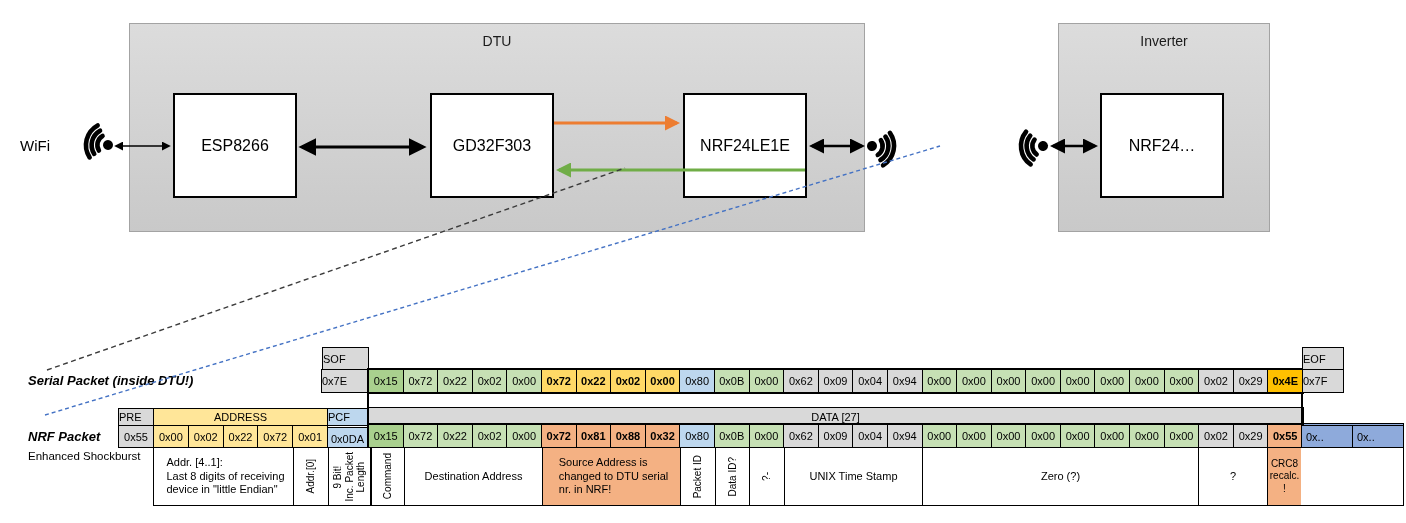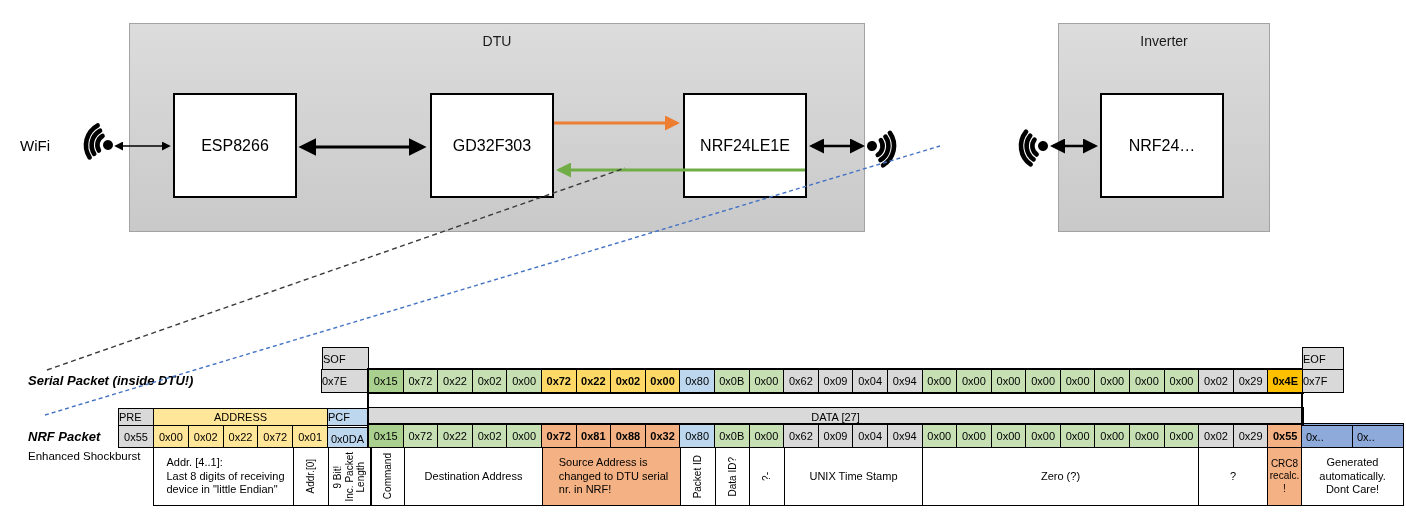--- a/index.html
+++ b/index.html
@@ -279,20 +279,15 @@
       <div>Zero (?)</div>
     </div>
     <div class="acell aw12">
       <div>?</div>
     </div>
     <div class="acell aw13 salmon f10">
       <div class="pre-line">CRC8
 recalc.
 !</div>
     </div>
-    <div class="acell aw14">
-      <div class="pre-line">Generated
-automatically.
-Dont Care!</div>
-    </div>
   </div>
 
 </div>
 
 </body></html>

